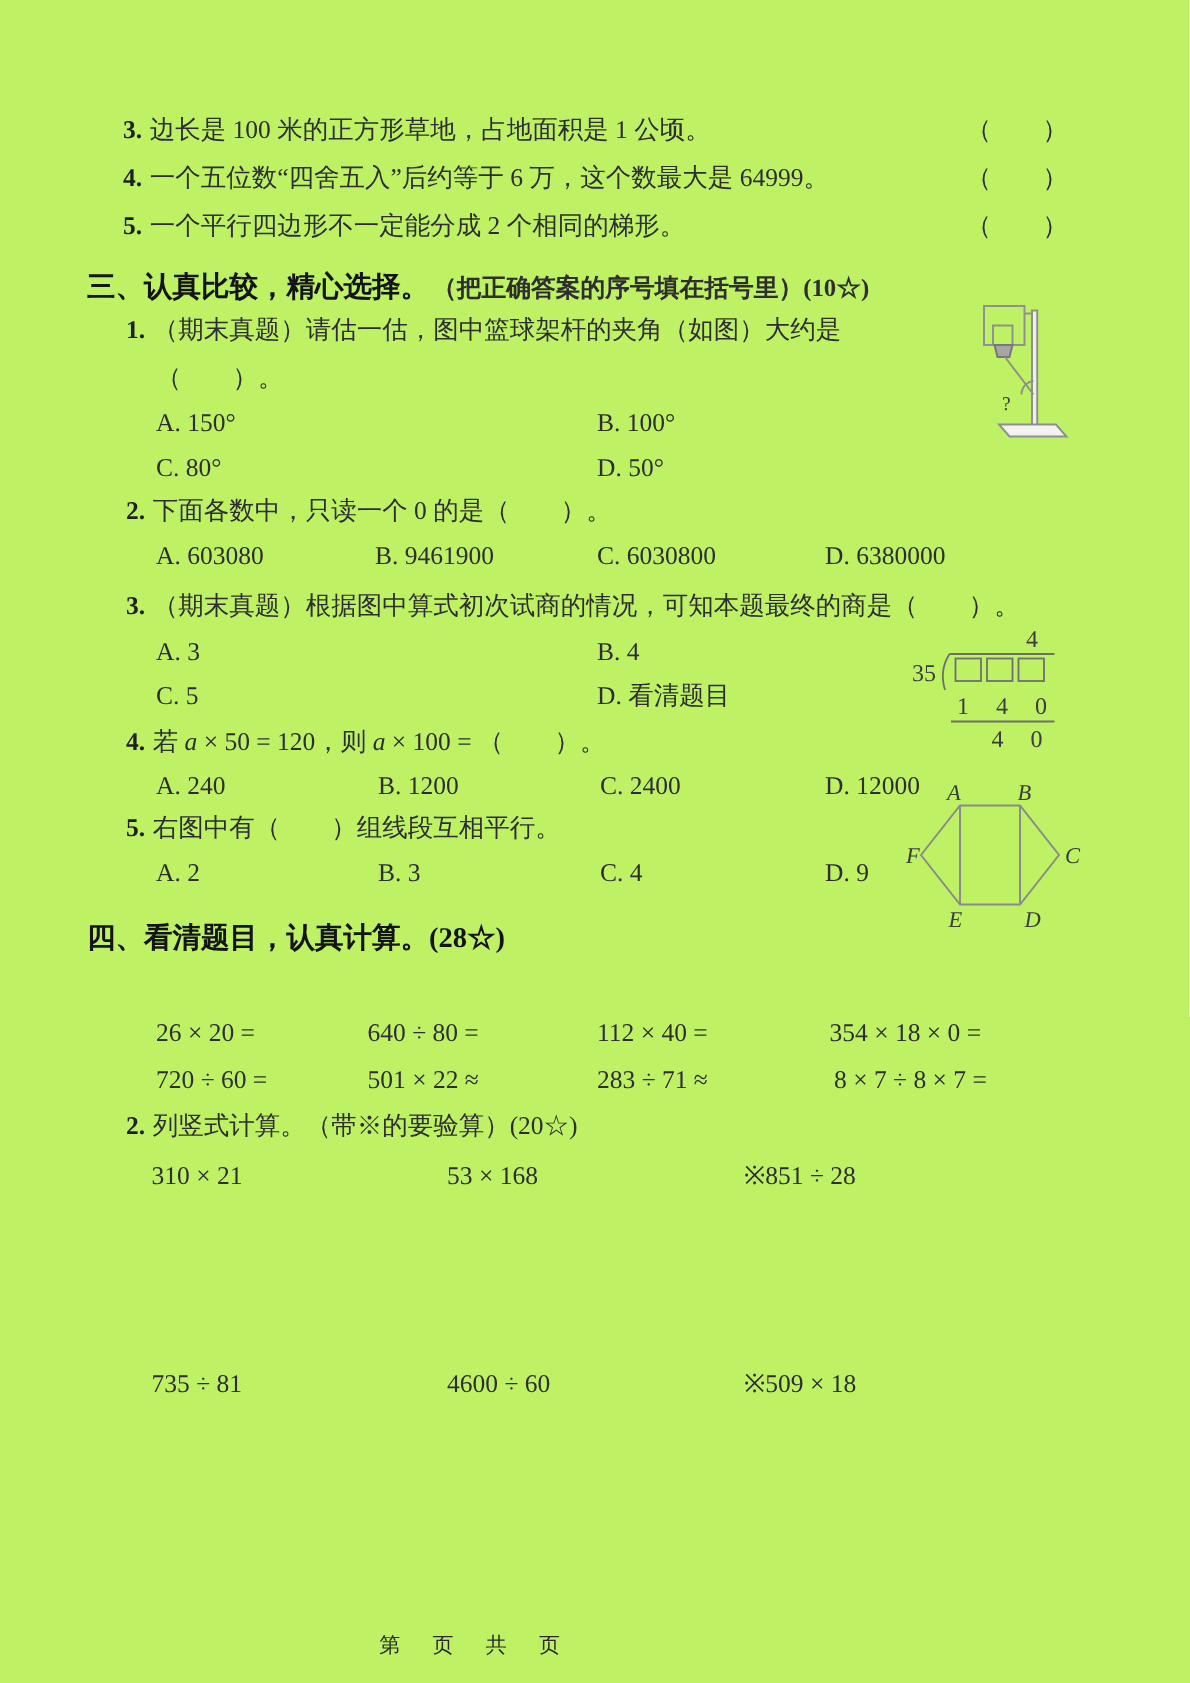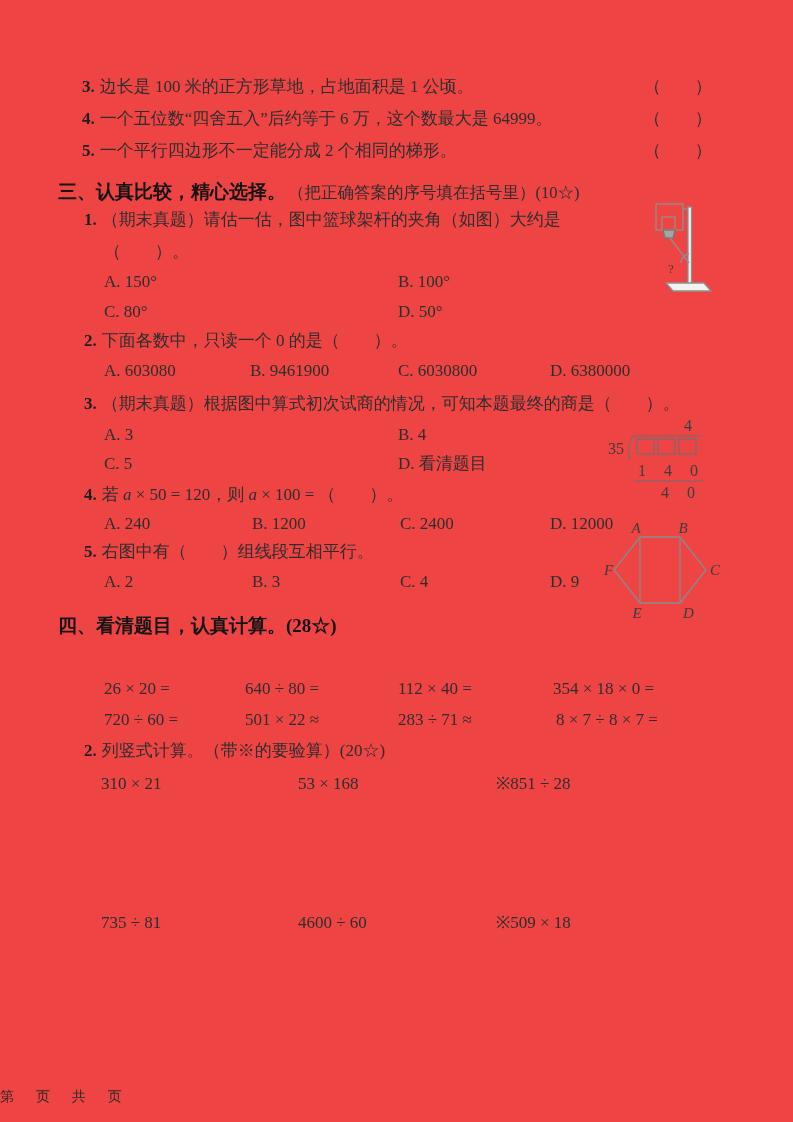--- a/index.html
+++ b/index.html
@@ -1,32 +1,32 @@
 <!DOCTYPE html>
 <html><head>
 <meta charset="utf-8">
 <style>
   html,body{margin:0;padding:0;background:#ffffff;}
   .page{
     position:relative;width:793px;height:1122px;margin:0 auto;
-    background:#ef4444;overflow:hidden;
+    background:#bef264;overflow:hidden;
     font-family:"Liberation Serif","DejaVu Serif",serif;
     color:#2e2e2e;
   }
   .row{position:absolute;left:0;width:793px;height:26px;white-space:nowrap;font-size:17px;line-height:1.25;}
   .row > span{position:absolute;top:0;white-space:nowrap;}
   .qnum{font-weight:bold;margin-right:5px;color:#1f1f1f;}
   .sec-head{font-size:19px;font-weight:bold;color:#141414;}
-  .sec-note{font-size:16.5px;font-weight:normal;color:#2e2e2e;margin-left:2px;}
+  .sec-note{font-size:16.5px;font-weight:bold;color:#2e2e2e;margin-left:2px;}
   .ital{font-style:italic;}
   .fig{position:absolute;}
   .fig text{font-family:"Liberation Serif","DejaVu Serif",serif;fill:#3d3d3d;}
   .footer{
-    position:absolute;top:1088px;left:0;width:635px;text-align:left;
-    font-family:Liberation Sans, sans-serif;
+    position:absolute;top:1088px;left:0;width:635px;text-align:center;
+    font-family:Liberation Serif, serif;
     font-size:14px;letter-spacing:9px;color:#2a2a2a;
   }
 </style>
 </head>
 <body>
 
 <div class="page">
 
   <div class="row" style="top:76px">
     <span style="left:82px"><b class="qnum">3.</b><span>边长是 100 米的正方形草地，占地面积是 1 公顷。</span></span>

